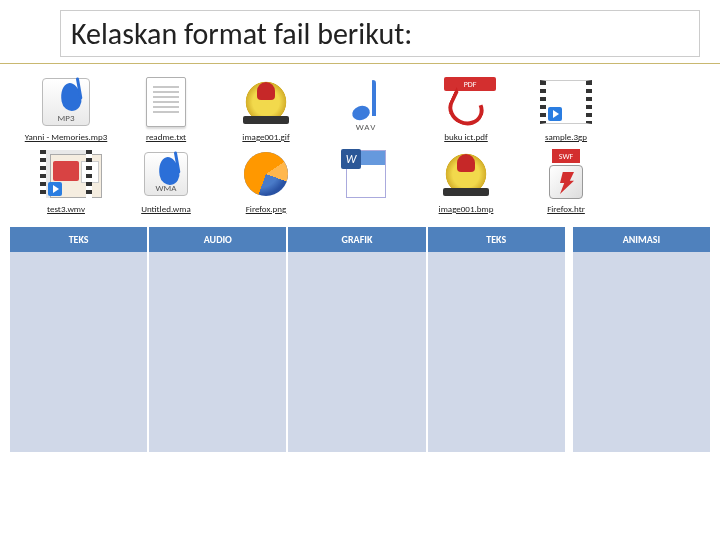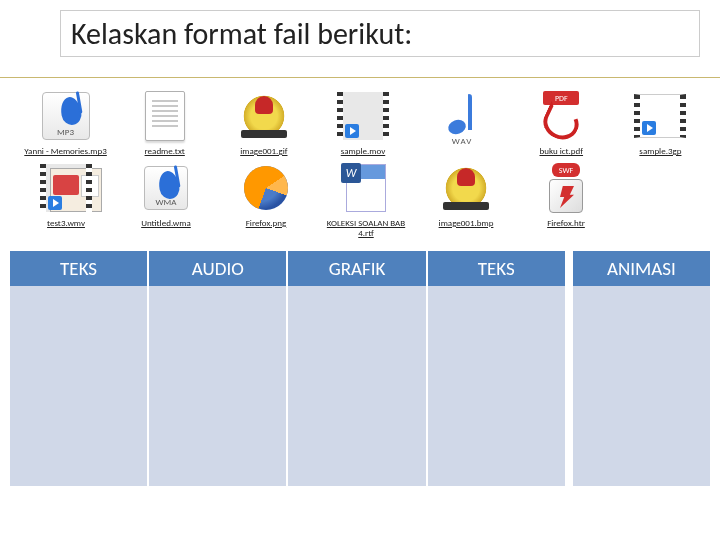--- a/index.html
+++ b/index.html
@@ -4,21 +4,21 @@
 <style>
   * { box-sizing: border-box; margin: 0; padding: 0; }
   body {
     width: 720px;
     height: 540px;
     font-family: Calibri, Arial, sans-serif;
     background: #fff;
     overflow: hidden;
   }
   .title-wrap {
-    padding: 10px 20px 20px 60px;
+    padding: 10px 20px 6px 60px;
     border-bottom: 1px solid #c9b870;
   }
   .title-inner {
     border: 1px solid #ccc;
     padding: 4px 10px;
   }
   .title {
     font-size: 30px;
     color: #222;
   }
@@ -147,32 +147,32 @@
     right:8px;top:0;border-radius:2px 8px 0 0;
   }
   .wav-txt {
     position:absolute;bottom:-2px;left:0;right:0;text-align:center;
     font-size:9px;color:#555;letter-spacing:1px;
   }
   .pdf-icon {
     width:44px;height:50px;position:relative;
   }
   .pdf-badge{
-    width:36px;height:14px;background:#d32f2f;color:#fff;font-size:8px;
+    width:52px;height:14px;background:#d32f2f;color:#fff;font-size:8px;
     text-align:center;line-height:14px;border-radius:2px;margin:0 auto;
   }
   .acro-swoosh{
     width:36px;height:32px;margin:2px auto 0;position:relative;
   }
   .acro-swoosh::before{
     content:"";position:absolute;inset:0;border:4px solid #cc2222;
     border-radius:0 60% 60% 60%;transform:rotate(25deg);border-top-color:transparent;
   }
   .swf-icon{width:44px;height:50px;position:relative}
-  .swf-badge{width:28px;height:14px;background:#d32f2f;color:#fff;font-size:8px;text-align:center;line-height:14px;border-radius:6px;margin:0 auto}
+  .swf-badge{width:28px;height:14px;background:#d32f2f;color:#fff;font-size:8px;text-align:center;line-height:14px;border-radius:0;margin:0 auto}
   .flash-f{width:34px;height:34px;background:linear-gradient(135deg,#fff,#ddd);border:1px solid #999;border-radius:4px;margin:2px auto 0;position:relative}
   .flash-f::after{content:"";position:absolute;top:6px;left:10px;width:14px;height:22px;background:#d32f2f;clip-path:polygon(20% 0,100% 0,70% 40%,100% 40%,0 100%,30% 50%,0 50%)}
   .blank-vid{width:52px;height:44px;background:#fff;border:1px solid #ccc;border-left:6px solid #333;border-right:6px solid #333;position:relative}
   .blank-vid::before,.blank-vid::after{content:"";position:absolute;top:0;bottom:0;width:6px;background:repeating-linear-gradient(#333 0 4px,#fff 4px 8px)}
   .blank-vid::before{left:-6px}.blank-vid::after{right:-6px}
   .wmv-thumb{width:52px;height:44px;background:#f5ede0;border:1px solid #aaa;position:relative}
   .wmv-thumb::before{content:"";position:absolute;top:6px;left:2px;width:26px;height:20px;background:#d84343;border-radius:2px}
   .wmv-thumb::after{content:"";position:absolute;top:6px;right:2px;width:16px;height:20px;background:#fff;border:1px solid #ccc}
   .wma-box{width:44px;height:44px;background:linear-gradient(#fff,#e8e8e8);border:1px solid #bbb;border-radius:4px;position:relative}
   .wma-box::after{content:"WMA";position:absolute;bottom:2px;left:0;right:0;text-align:center;font-size:9px;color:#555}
@@ -193,22 +193,22 @@
     border-top: 1px solid #fff;
   }
   .cat-col {
     flex: 1;
     border-right: 2px solid #fff;
   }
   .cat-col:last-child { border-right: none; padding-left: 6px; }
   .cat-head {
     background: #4f81bd;
     color: #fff;
-    font-size: 19px;
-    font-weight: normal;
+    font-size: 10px;
+    font-weight: bold;
     text-align: center;
     padding: 6px 0;
   }
   .cat-body {
     background: #d0d8e8;
     height: 200px;
   }
 </style>
 </head>
 <body>
@@ -237,28 +237,20 @@
       <div class="file-label">readme.txt</div>
     </div>
     <div class="file">
       <div class="file-icon">
           <div class="crest"></div>
         </div>
       <div class="file-label">image001.gif</div>
     </div>
     <div class="file">
       <div class="file-icon">
-          <div class="video-strip">
-            <div class="video-play"></div>
-          </div>
-        </div>
-      <div class="file-label">sample.mov</div>
-    </div>
-    <div class="file">
-      <div class="file-icon">
           <div class="note-big"></div>
           <div class="wav-txt">WAV</div>
         </div>
       <div class="file-label"></div>
     </div>
     <div class="file">
       <div class="file-icon">
         <div class="pdf-icon">
             <div class="pdf-badge">PDF</div>
             <div class="acro-swoosh"></div>
@@ -297,21 +289,20 @@
     <div class="file">
       <div class="file-icon">
           <div class="ff-globe"></div>
         </div>
       <div class="file-label">Firefox.png</div>
     </div>
     <div class="file">
       <div class="file-icon">
           <div class="word-doc"></div>
         </div>
-      <div class="file-label">KOLEKSI SOALAN BAB 4.rtf</div>
     </div>
     <div class="file">
       <div class="file-icon">
           <div class="crest"></div>
         </div>
       <div class="file-label">image001.bmp</div>
     </div>
     <div class="file">
       <div class="file-icon">
         <div class="swf-icon">

